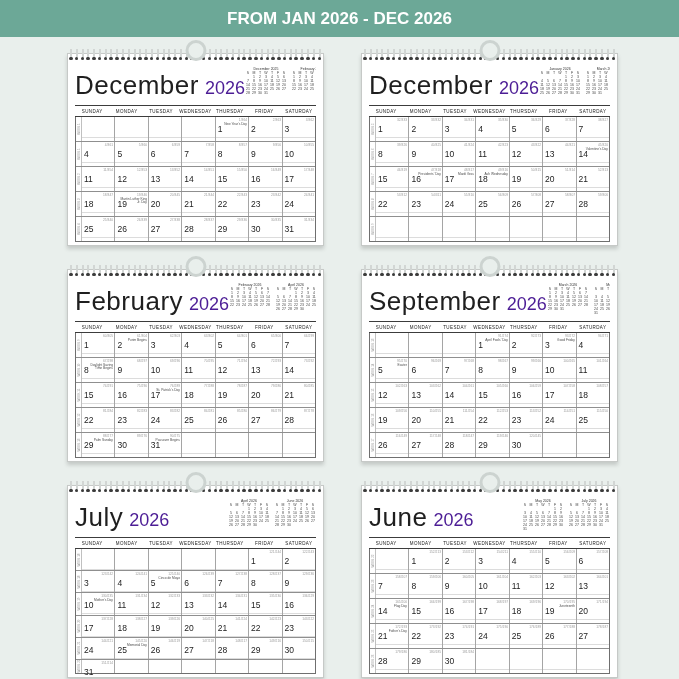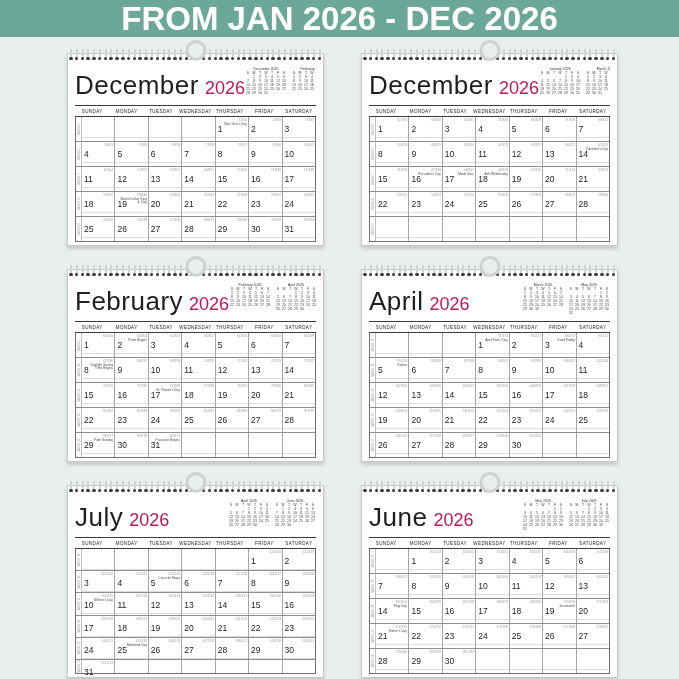--- a/index.html
+++ b/index.html
@@ -4,21 +4,21 @@
 <style>
   html,body{margin:0;padding:0;}
   body{
     width:679px;height:679px;overflow:hidden;position:relative;
     background:var(--bg,#e9efec);
     font-family:"Liberation Sans",sans-serif;
   }
   .banner{
     height:37px;display:flex;align-items:center;justify-content:center;
     background:var(--banner,#6ca897);color:var(--banner-fg,#fff);
-    font-weight:bold;font-size:33px;letter-spacing:0px;
+    font-weight:bold;font-size:17px;letter-spacing:0px;
   }
   .calendars{
     position:absolute;top:46px;left:67px;
     display:grid;grid-template-columns:257px 257px;column-gap:37px;row-gap:16px;
   }
   .calendar{position:relative;width:257px;height:200px;}
   .hook{
     position:absolute;top:-6px;left:50%;transform:translateX(-50%);
     width:15px;height:15px;border:3px solid #ccd3d0;border-radius:50%;
     background:var(--bg,#e9efec);z-index:3;
@@ -33,21 +33,21 @@
     background:#3b3b3b;border-radius:50%;
   }
   .page{
     position:absolute;top:7px;left:0;right:0;bottom:0;background:#fff;
     border:1px solid #c6c9c7;box-shadow:0 3px 4px rgba(0,0,0,.16);
     padding:8px 7px 6px 7px;box-sizing:border-box;
   }
   .cal-head{display:flex;justify-content:space-between;height:43px;overflow:hidden;}
   .title{white-space:nowrap;line-height:46px;color:#1f1f1f;}
   .title .month{font-size:26px;font-weight:300;letter-spacing:.5px;}
-  .title .year{font-size:18px;color:#be185d;margin-left:6px;font-weight:300;}
+  .title .year{font-size:18px;color:#4c1d95;margin-left:6px;font-weight:300;}
   .minis{display:flex;gap:4px;padding-top:4px;}
   .mini{width:42px;height:34px;overflow:hidden;}
   .mini-inner{width:84px;transform:scale(.5);transform-origin:0 0;color:#555;text-align:center;}
   .mini-label{font-size:7px;color:#333;line-height:9px;}
   .mini-grid{display:grid;grid-template-columns:repeat(7,1fr);font-size:7px;line-height:8px;color:#444;}
   .dow-row{height:10px;border-top:1px solid #3c3c3c;border-bottom:1px solid #3c3c3c;overflow:hidden;}
   .dow-inner{width:200%;transform:scale(.5);transform-origin:0 0;display:flex;height:20px;align-items:center;}
   .dow{flex:1;text-align:center;font-size:9px;letter-spacing:.8px;color:#1a1a1a;}
   .grid{
     border:1px solid #6f6f6f;border-top:none;
@@ -1006,21 +1006,21 @@
         <span class="coil"></span>
         <span class="coil"></span>
         <span class="coil"></span>
         <span class="coil"></span>
         <span class="coil"></span>
         <span class="coil"></span>
         <span class="coil"></span>
       </div>
       <div class="page">
         <div class="cal-head">
-          <div class="title"><span class="month">April</span><span class="year">2026</span></div>
+          <div class="title"><span class="month">September</span><span class="year">2026</span></div>
           <div class="minis">
             <div class="mini">
               <div class="mini-inner">
                 <div class="mini-label">March 2026</div>
                 <div class="mini-grid">
                   <span>S</span>
                   <span>M</span>
                   <span>T</span>
                   <span>W</span>
                   <span>T</span>

